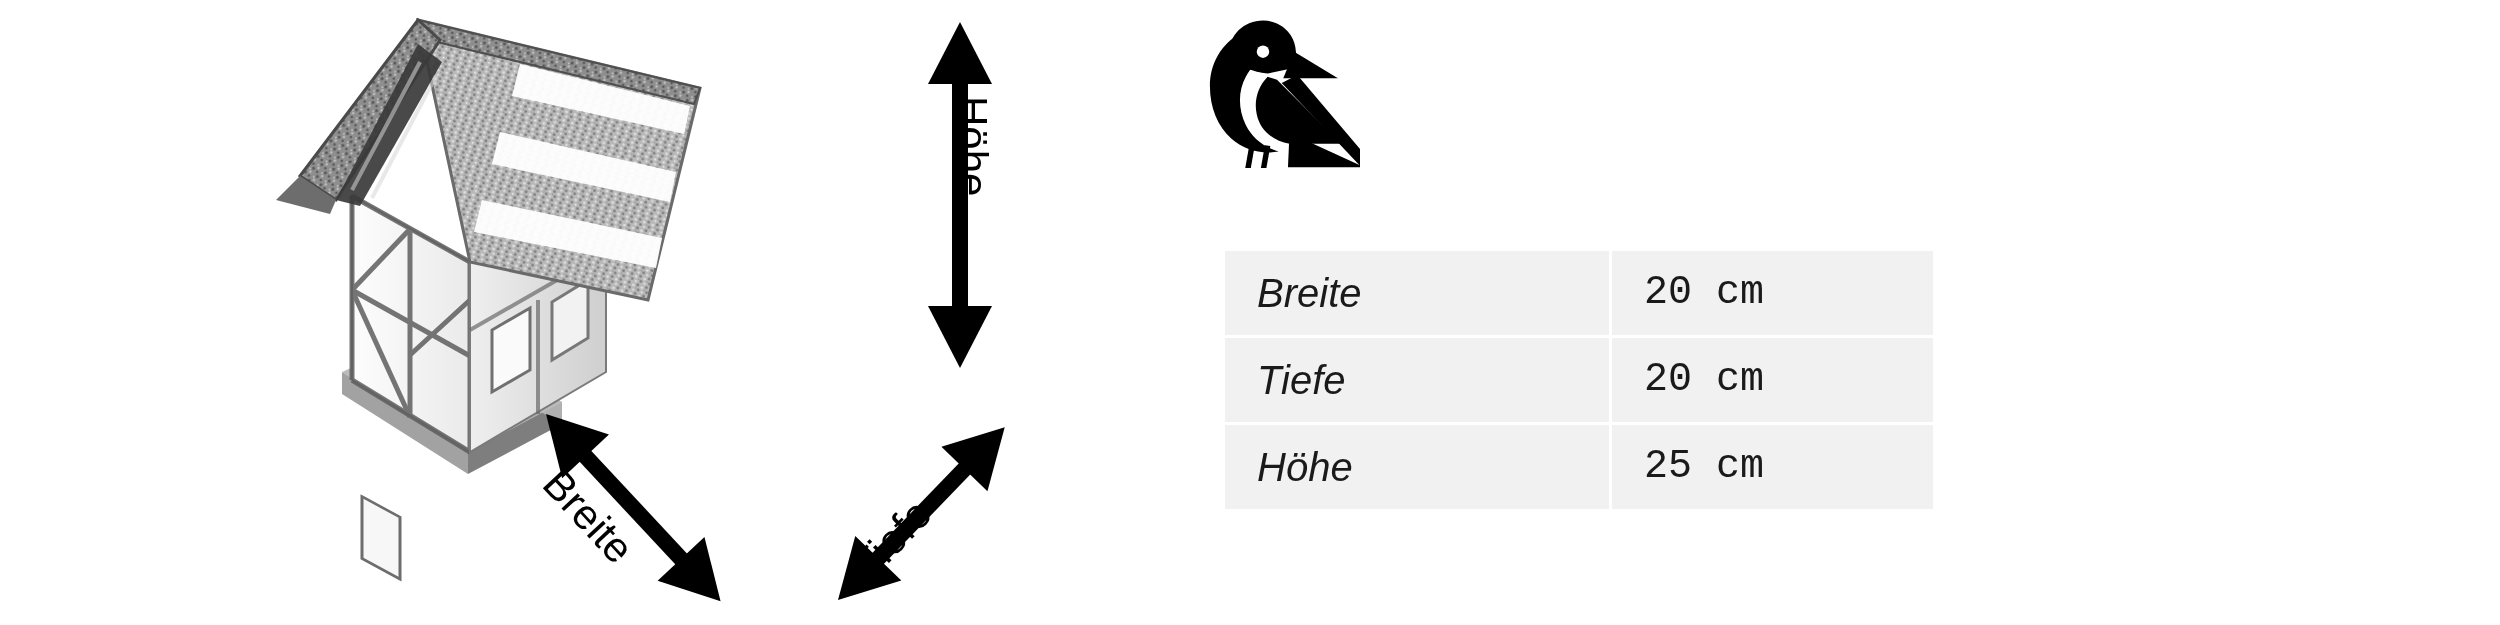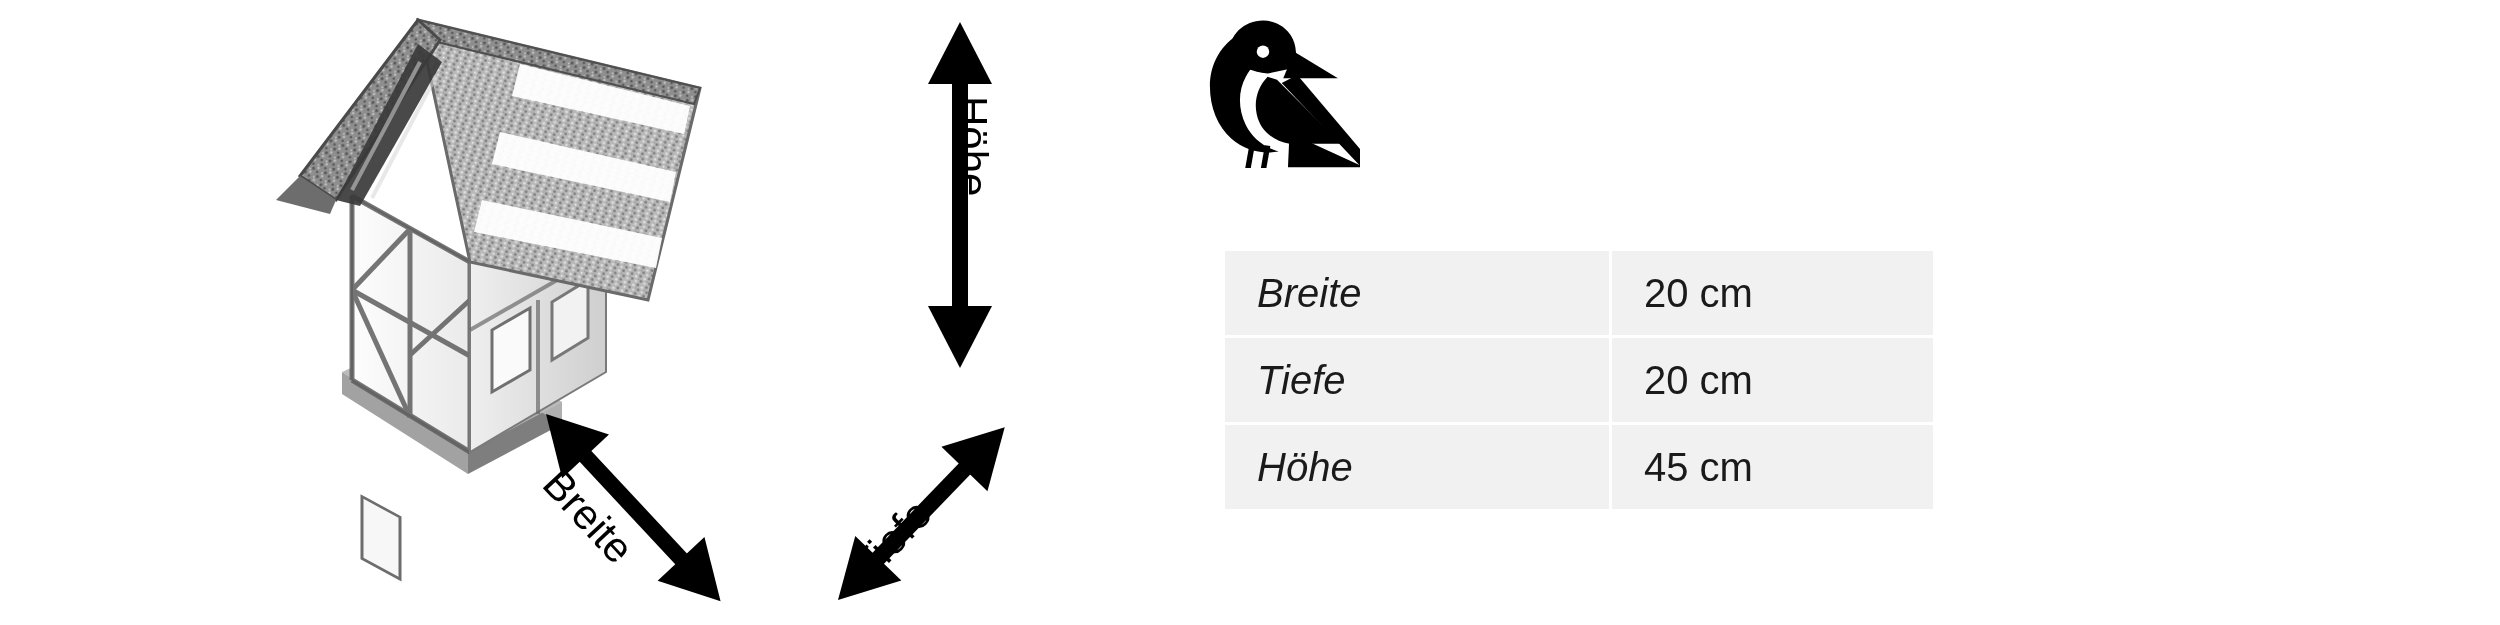--- a/index.html
+++ b/index.html
@@ -93,20 +93,21 @@
     font-size: 40px;
     color: #1a1a1a;
     line-height: 1;
   }
   #spec-table td.spec-key {
     width: 352px;
     font-style: italic;
   }
   #spec-table td.spec-val {
     font-style: normal;
+    font-family: Liberation Mono, monospace;
   }
 </style>
 </head>
 <body>
 
 <div id="stage">
 
   <div id="illustration">
 
     <svg width="1120" height="625" viewBox="0 0 1120 625">
@@ -266,19 +267,19 @@
         <tr>
           <td class="spec-key">Breite</td>
           <td class="spec-val">20 cm</td>
         </tr>
         <tr>
           <td class="spec-key">Tiefe</td>
           <td class="spec-val">20 cm</td>
         </tr>
         <tr>
           <td class="spec-key">Höhe</td>
-          <td class="spec-val">45 cm</td>
+          <td class="spec-val">25 cm</td>
         </tr>
       </tbody>
     </table>
 
   </div>
 </div>
 
 </body></html>

